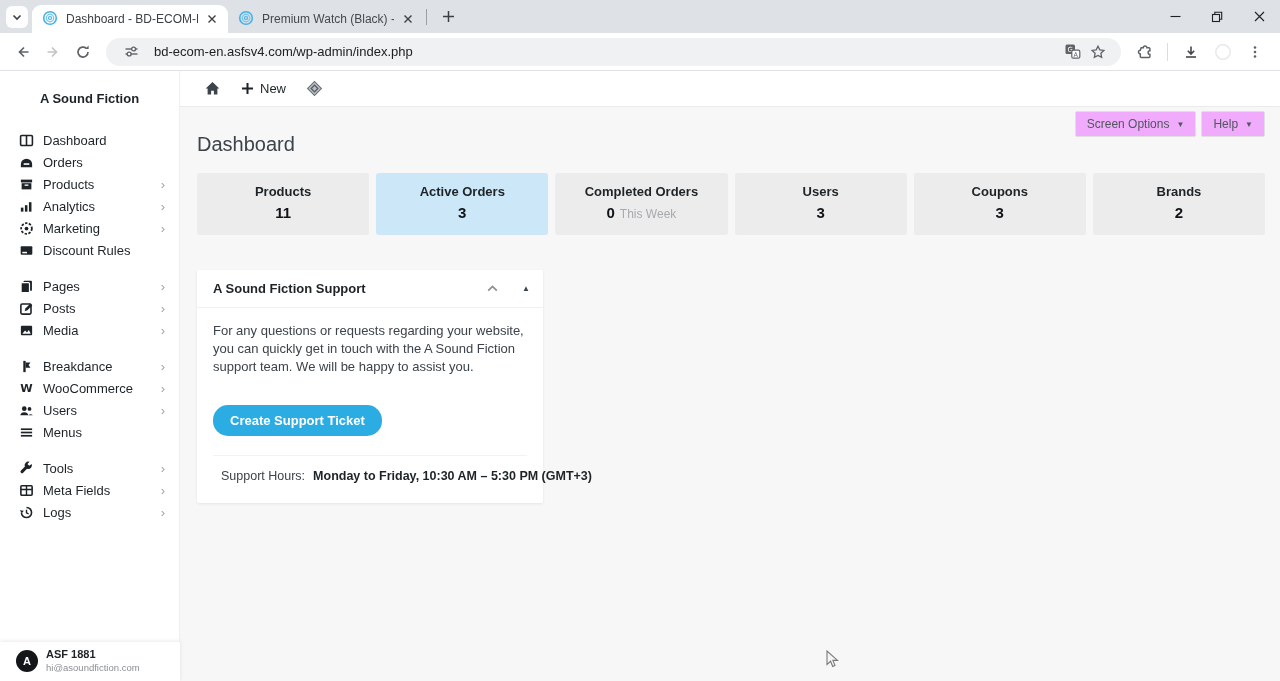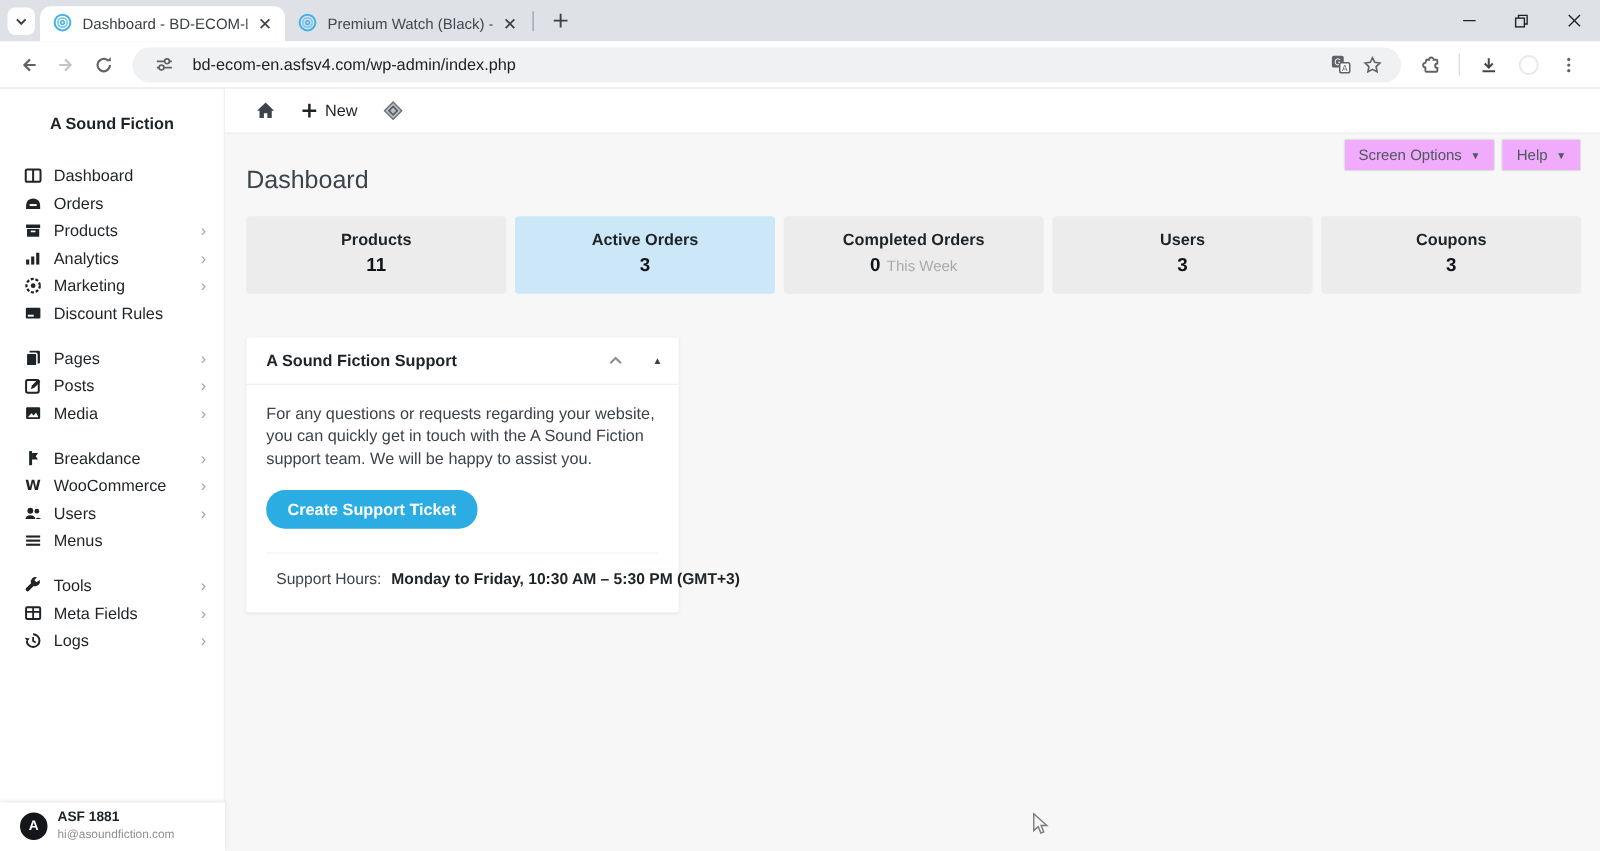--- a/index.html
+++ b/index.html
@@ -63,21 +63,21 @@
   .card-value { font-size:15px; font-weight:700; color:#101317; }
   .card-suffix { font-size:12px; color:#a7aaad; margin-left:5px; }
 
   .panel { width:346px; background:#fff; margin-top:35px; border-radius:2px; box-shadow:0 1px 3px rgba(0,0,0,.08); }
   .panel-header { display:flex; align-items:center; height:38px; padding:0 13px 0 16px; border-bottom:1px solid #f0f0f1; }
   .panel-title { flex:1; font-size:13px; font-weight:600; color:#1d2327; }
   .panel-collapse { display:flex; align-items:center; cursor:pointer; }
   .panel-sort { font-size:8px; color:#3c434a; margin-left:22px; cursor:pointer; }
   .panel-body { padding:14px 16px 15px; }
   .panel-text { font-size:13px; color:#3c434a; line-height:1.4; }
-  .ticket-btn { margin-top:15px; background:#2bade3; color:#fff; border:none; border-radius:15px; font-size:13px; font-weight:700; padding:8px 17px; cursor:pointer; font-family:inherit; }
+  .ticket-btn { margin-top:28px; background:#2bade3; color:#fff; border:none; border-radius:15px; font-size:13px; font-weight:700; padding:8px 17px; cursor:pointer; font-family:inherit; }
   .hours-row { display:flex; align-items:flex-start; gap:8px; margin-top:19px; padding-top:13px; border-top:1px solid #f3f3f4; font-size:12.5px; color:#3c434a; white-space:nowrap; }
   .hours-value { font-weight:700; color:#1d2327; }
 
   .mouse-cursor { position:absolute; left:826px; top:650px; pointer-events:none; z-index:50; }
 </style>
 </head>
 <body>
 
 <div class="tabstrip">
   <div class="tab-search-btn">
@@ -461,20 +461,24 @@
           <div class="card-value-row"><span class="card-value">0</span><span class="card-suffix">This Week</span></div>
         </div>
         <div class="card">
           <div class="card-label">Users</div>
           <div class="card-value-row"><span class="card-value">3</span></div>
         </div>
         <div class="card">
           <div class="card-label">Coupons</div>
           <div class="card-value-row"><span class="card-value">3</span></div>
         </div>
+        <div class="card">
+          <div class="card-label">Brands</div>
+          <div class="card-value-row"><span class="card-value">2</span></div>
+        </div>
       </div>
 
       <div class="panel">
         <div class="panel-header">
           <span class="panel-title">A Sound Fiction Support</span>
           <span class="panel-collapse">
             <svg width="15" height="15" viewBox="0 0 14 14">
                 <path d="M3 9 L7 5 L11 9" fill="none" stroke="#8c8f94" stroke-width="1.6"></path>
               </svg>
           </span>

